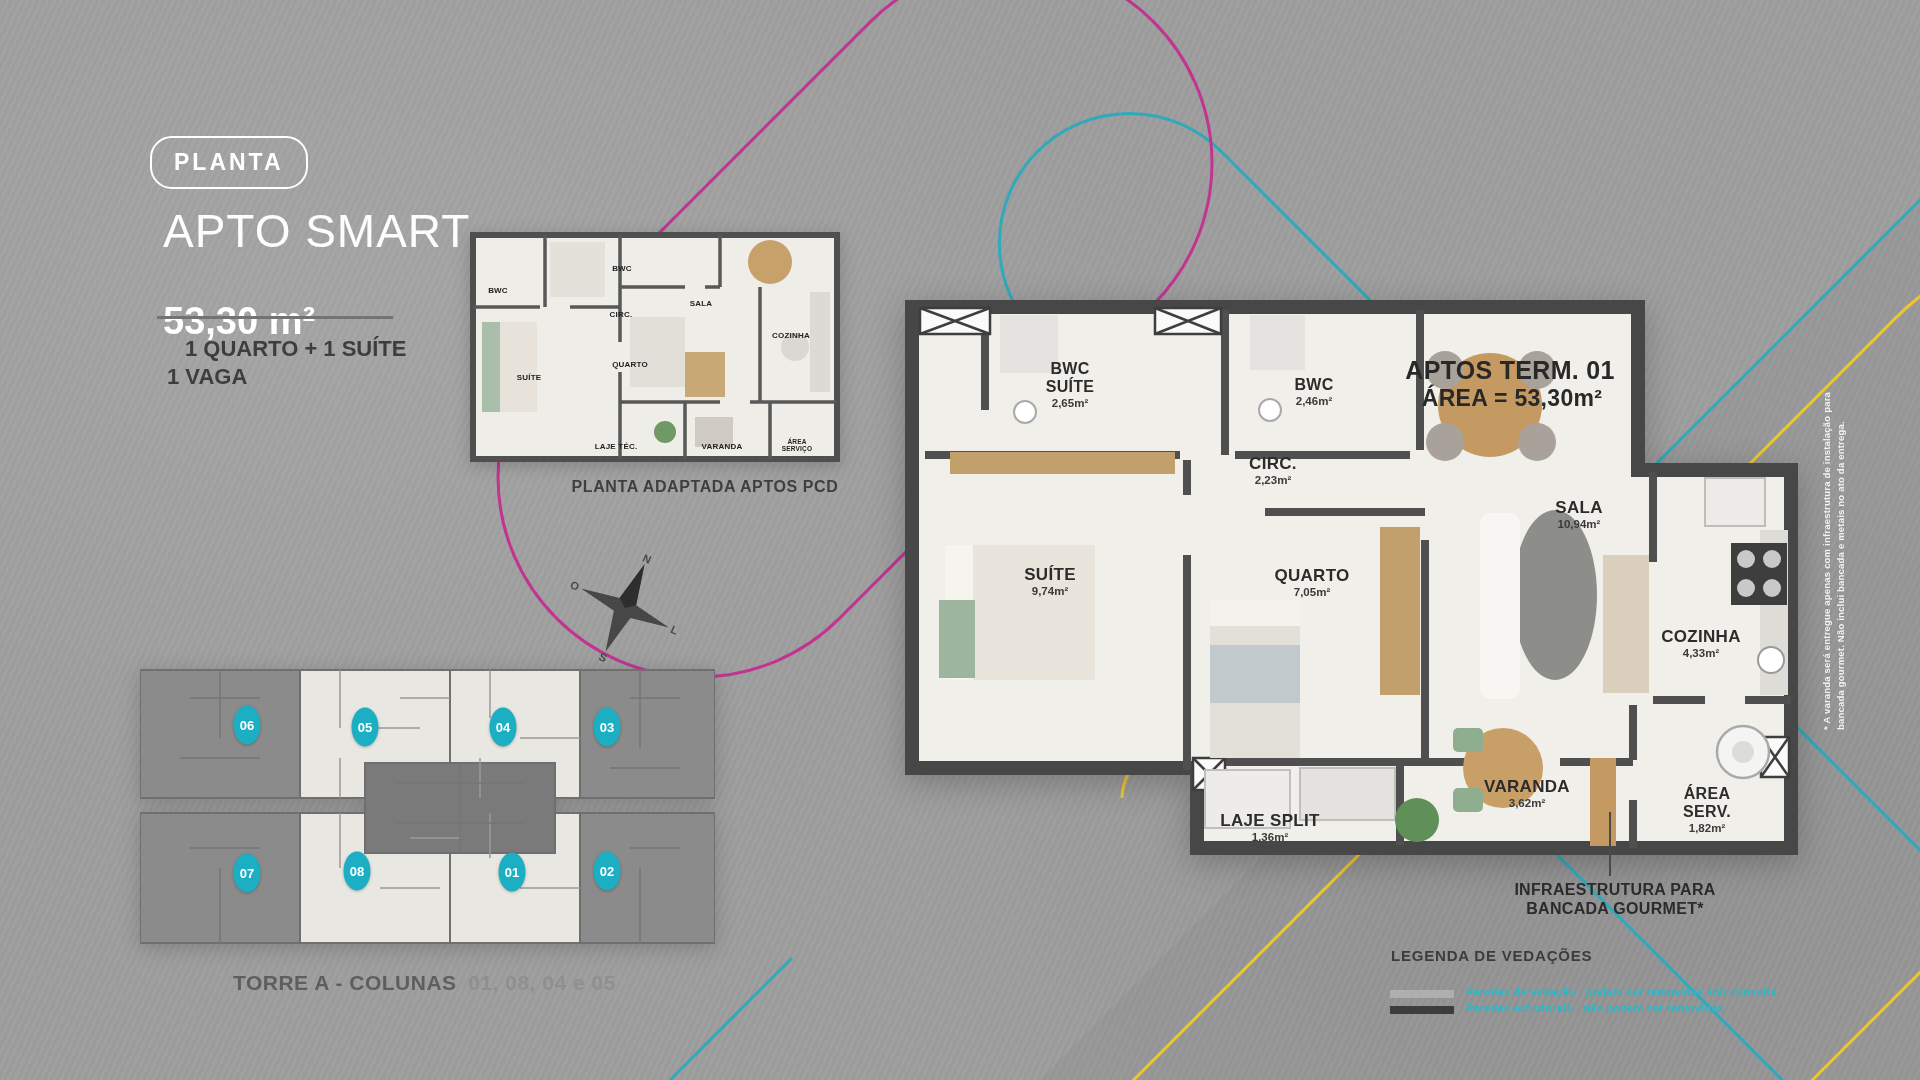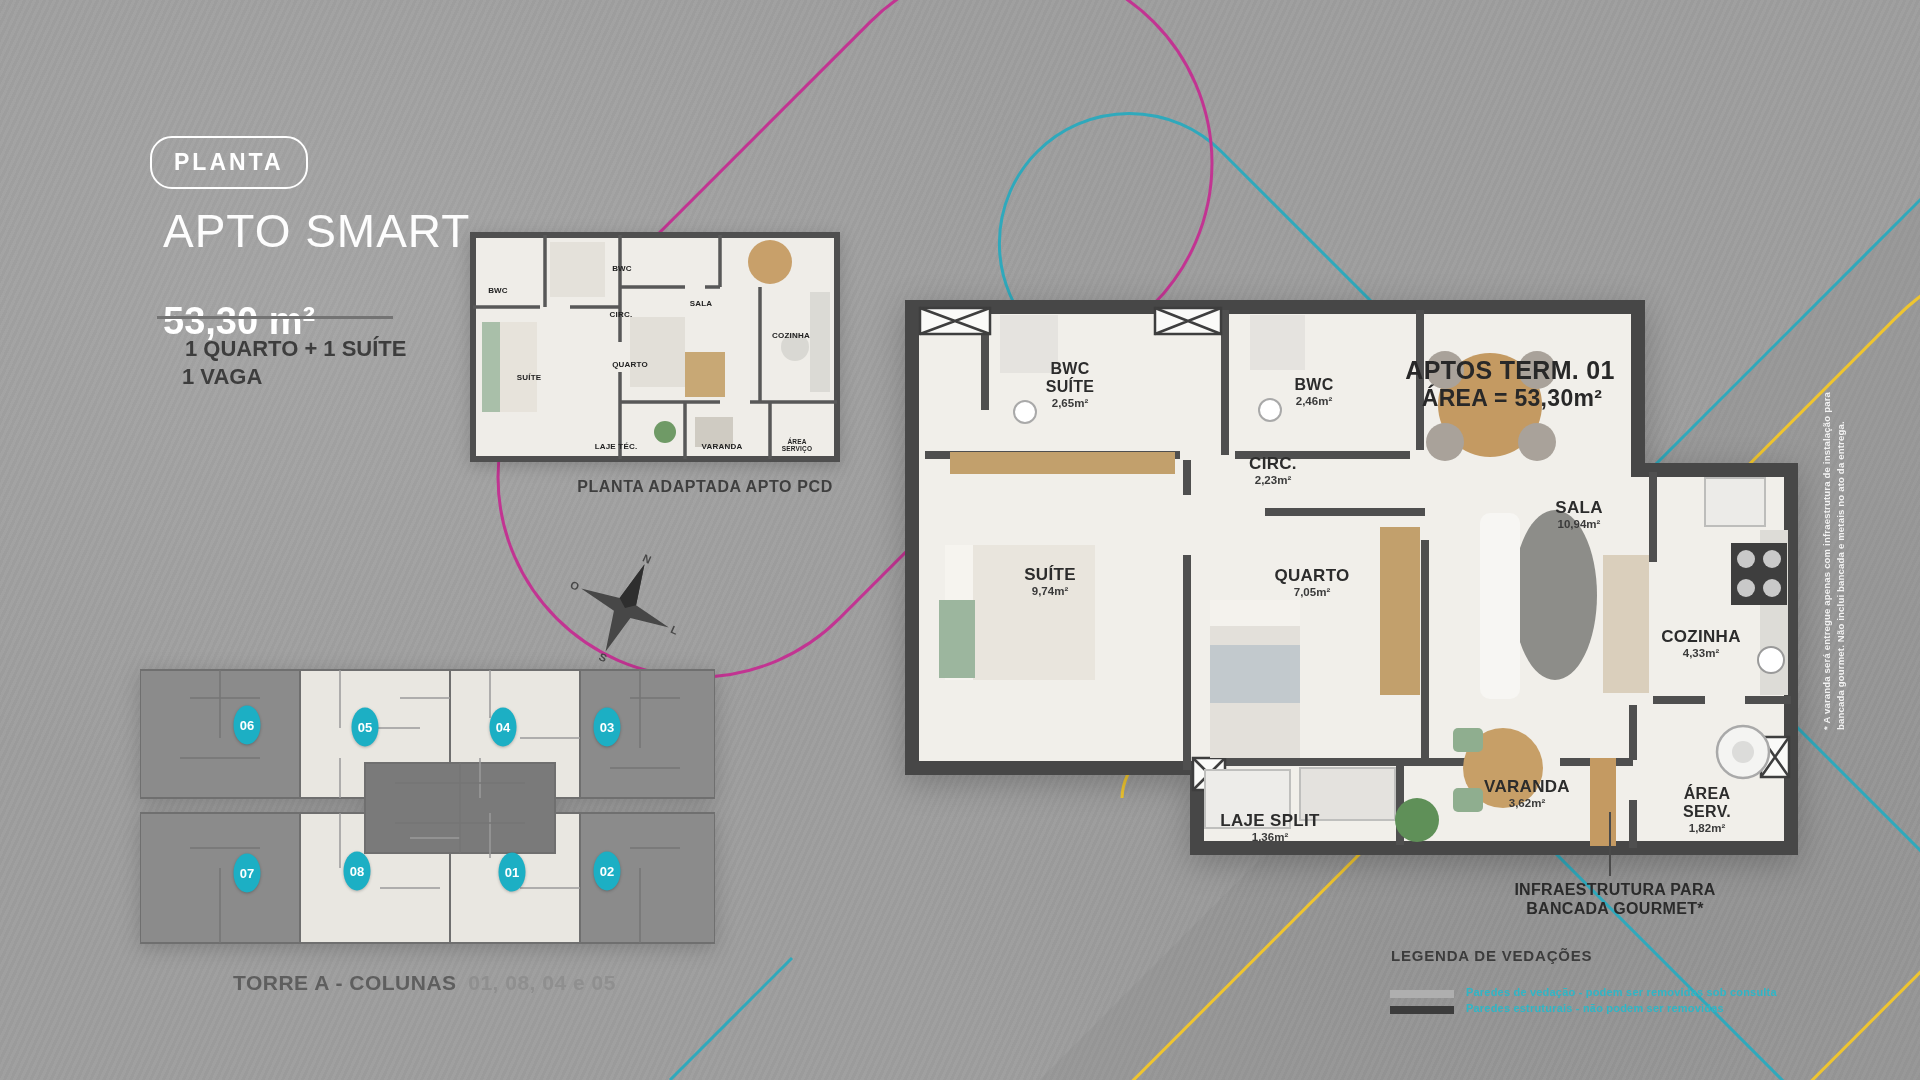--- a/index.html
+++ b/index.html
@@ -24,21 +24,21 @@
   .badge{
     position:absolute;left:150px;top:136px;z-index:3;
     color:#fff;border:2.5px solid #fff;border-radius:22px;
     font-size:23px;font-weight:700;letter-spacing:3px;
     padding:13px 22px;line-height:1;
   }
   .apt-title{position:absolute;left:163px;top:208px;z-index:3;color:#FDFDFD;font-size:46px;font-weight:400;letter-spacing:1px;line-height:1;}
   .apt-area{position:absolute;left:163px;top:256px;z-index:3;color:#FFF;font-size:38px;font-weight:700;line-height:1;margin-top:46px;}
   .divider{position:absolute;left:157px;top:316px;width:236px;height:3px;background:#737373;z-index:3;}
   .spec1{position:absolute;left:165px;top:336px;z-index:3;color:#3D3D3D;font-size:22px;font-weight:700;margin-left:20px;}
-  .spec2{position:absolute;left:182px;top:364px;z-index:3;color:#3D3D3D;font-size:22px;font-weight:700;}
+  .spec2{position:absolute;left:167px;top:364px;z-index:3;color:#3D3D3D;font-size:22px;font-weight:700;}
   
   .room{color:#2C2C2C;font-weight:700;font-size:17px;line-height:1.12;letter-spacing:.3px;}
   .room .a{display:block;font-size:11.5px;font-weight:700;color:#3A3A3A;margin-top:1px;letter-spacing:0;}
   .room-sm{font-size:16px;}
   .hdr1{color:#282828;font-weight:700;font-size:25px;letter-spacing:.3px;}
   .hdr2{color:#282828;font-weight:700;font-size:23px;letter-spacing:.3px;}
   
   .proom{color:#222;font-weight:700;font-size:8px;line-height:1.1;letter-spacing:.2px;}
   .pcd-caption{color:#3F3F3F;font-weight:700;font-size:16px;letter-spacing:.6px;}
   
@@ -120,21 +120,21 @@
 <div class="lbl proom" style="left:622px;top:269px;">BWC</div>
 <div class="lbl proom" style="left:621px;top:315px;">CIRC.</div>
 <div class="lbl proom" style="left:701px;top:304px;">SALA</div>
 <div class="lbl proom" style="left:529px;top:378px;">SUÍTE</div>
 <div class="lbl proom" style="left:630px;top:365px;">QUARTO</div>
 <div class="lbl proom" style="left:791px;top:336px;">COZINHA</div>
 <div class="lbl proom" style="left:616px;top:447px;">LAJE TÉC.</div>
 <div class="lbl proom" style="left:722px;top:447px;">VARANDA</div>
 <div class="lbl proom pre" style="left:797px;top:445px;font-size:6.5px;">ÁREA
 SERVIÇO</div>
-<div class="lbl pcd-caption" style="left:705px;top:487px;">PLANTA ADAPTADA APTO PCD</div>
+<div class="lbl pcd-caption" style="left:705px;top:487px;">PLANTA ADAPTADA APTOS PCD</div>
 
 <svg class="panel" style="left:905px;top:300px;filter:drop-shadow(0 8px 16px rgba(0,0,0,.22));" width="895" height="555" viewBox="0 0 895 555">
   <path d="M7,7 H733 V170 H886 V548 H292 V468 H7 Z" fill="#F1EFEA" stroke="#474747" stroke-width="14" stroke-linejoin="miter"></path>
 
   <g stroke="#4F4F4F" stroke-width="8" fill="none">
     <path d="M20,155 H275 M330,155 H505"></path>
     <path d="M80,10 V110"></path>
     <path d="M320,10 V155"></path>
     <path d="M515,10 V150"></path>
     <path d="M282,160 V195 M282,255 V470"></path>

